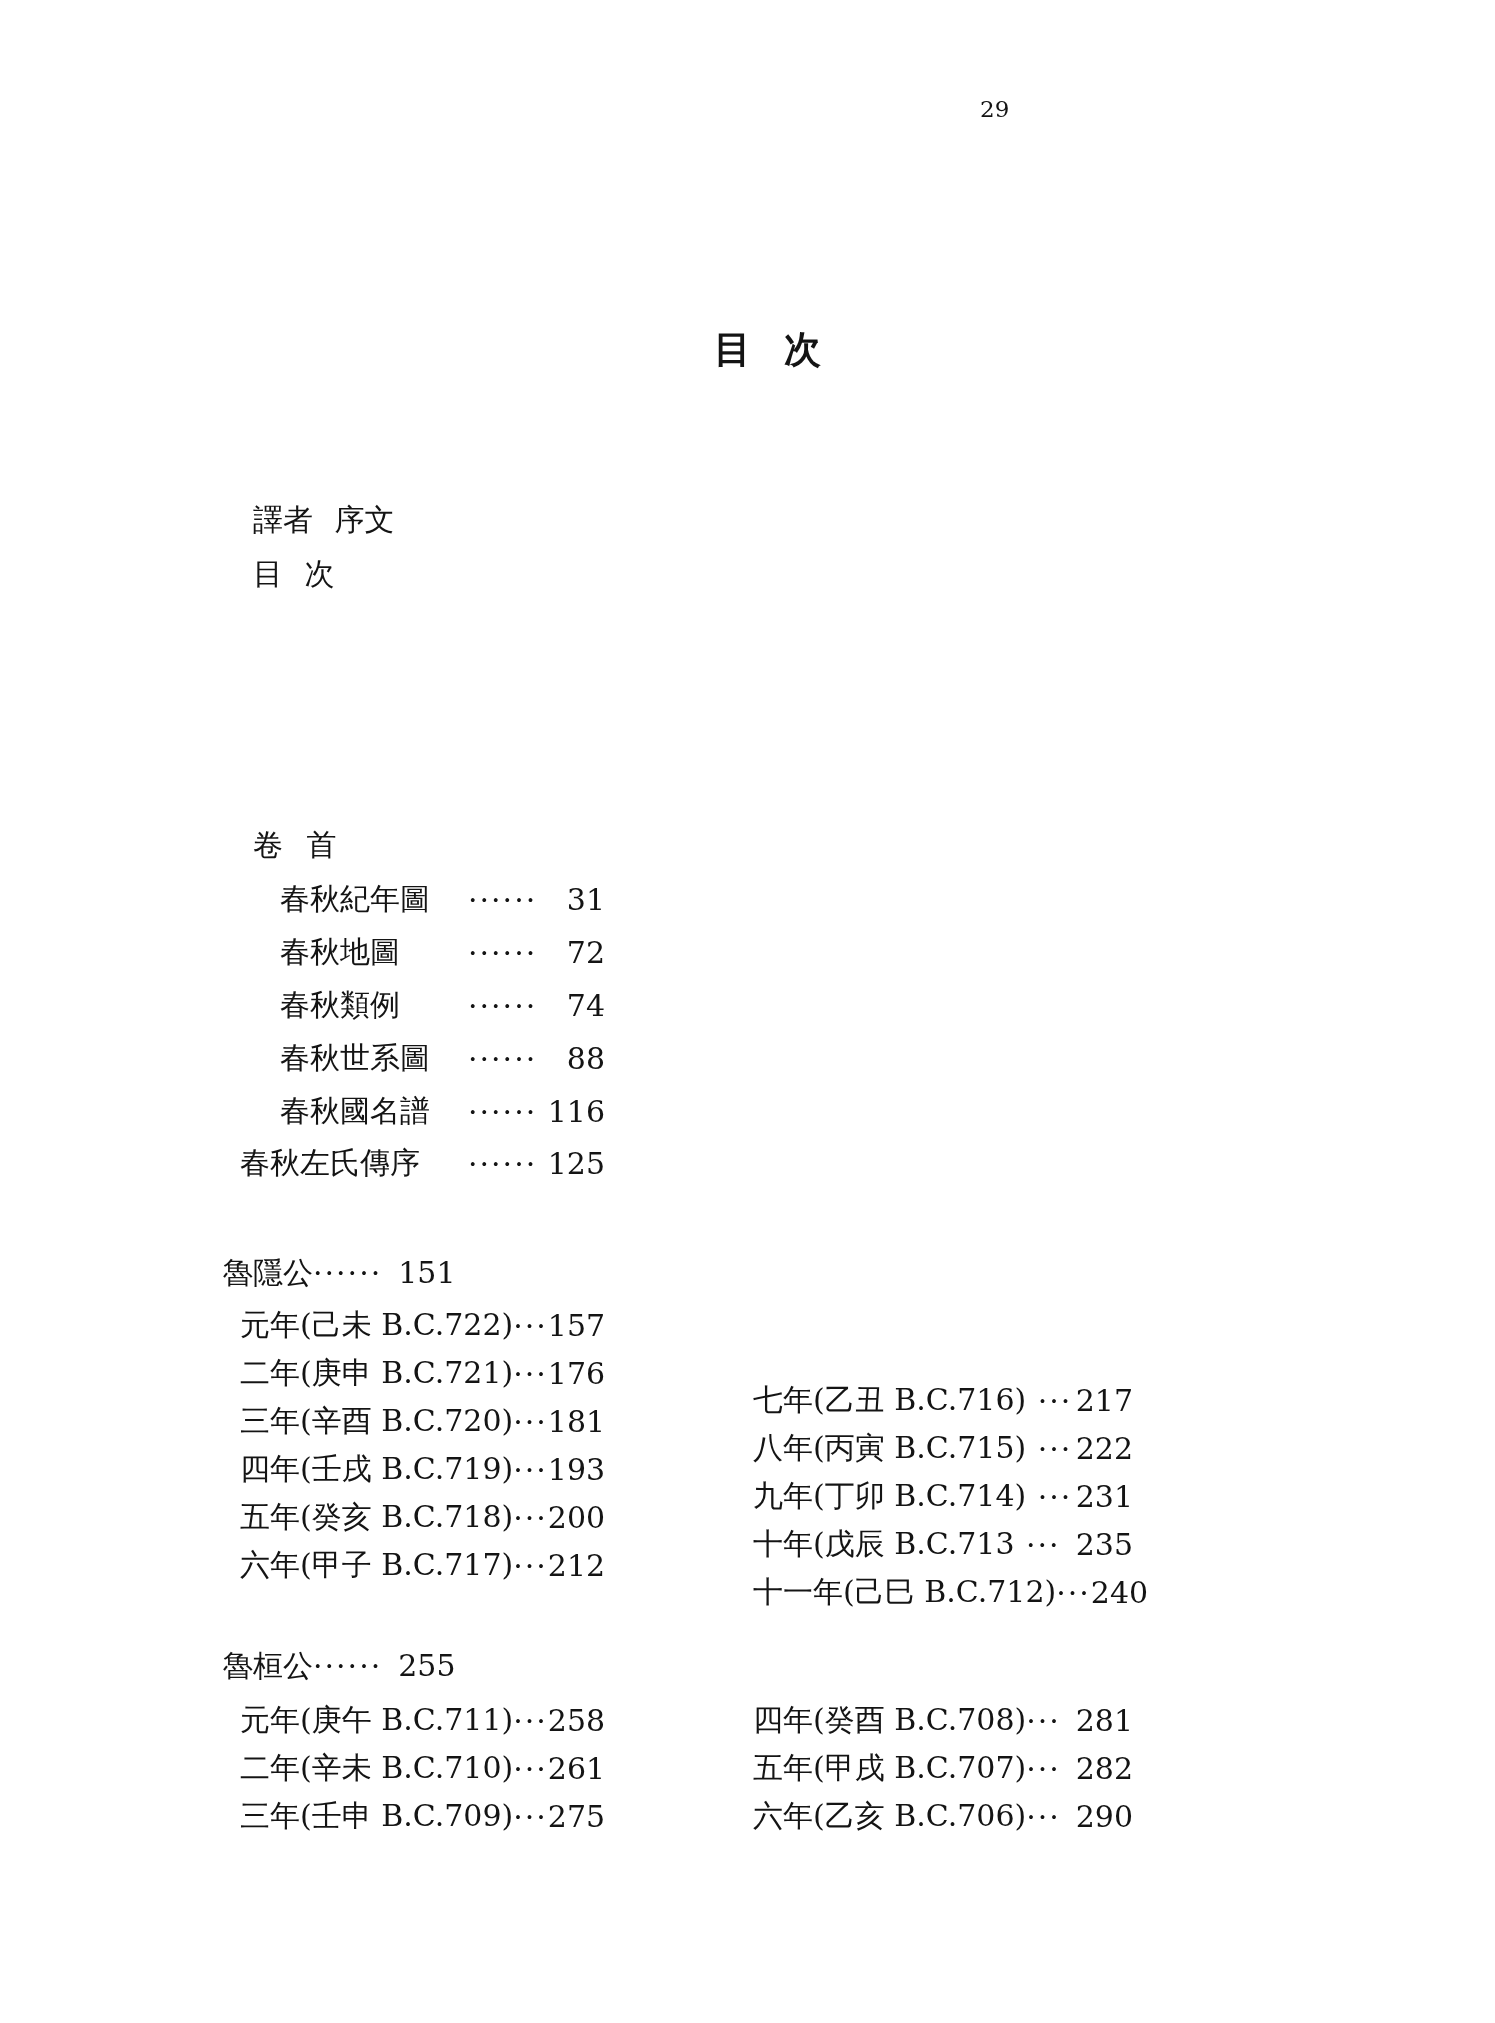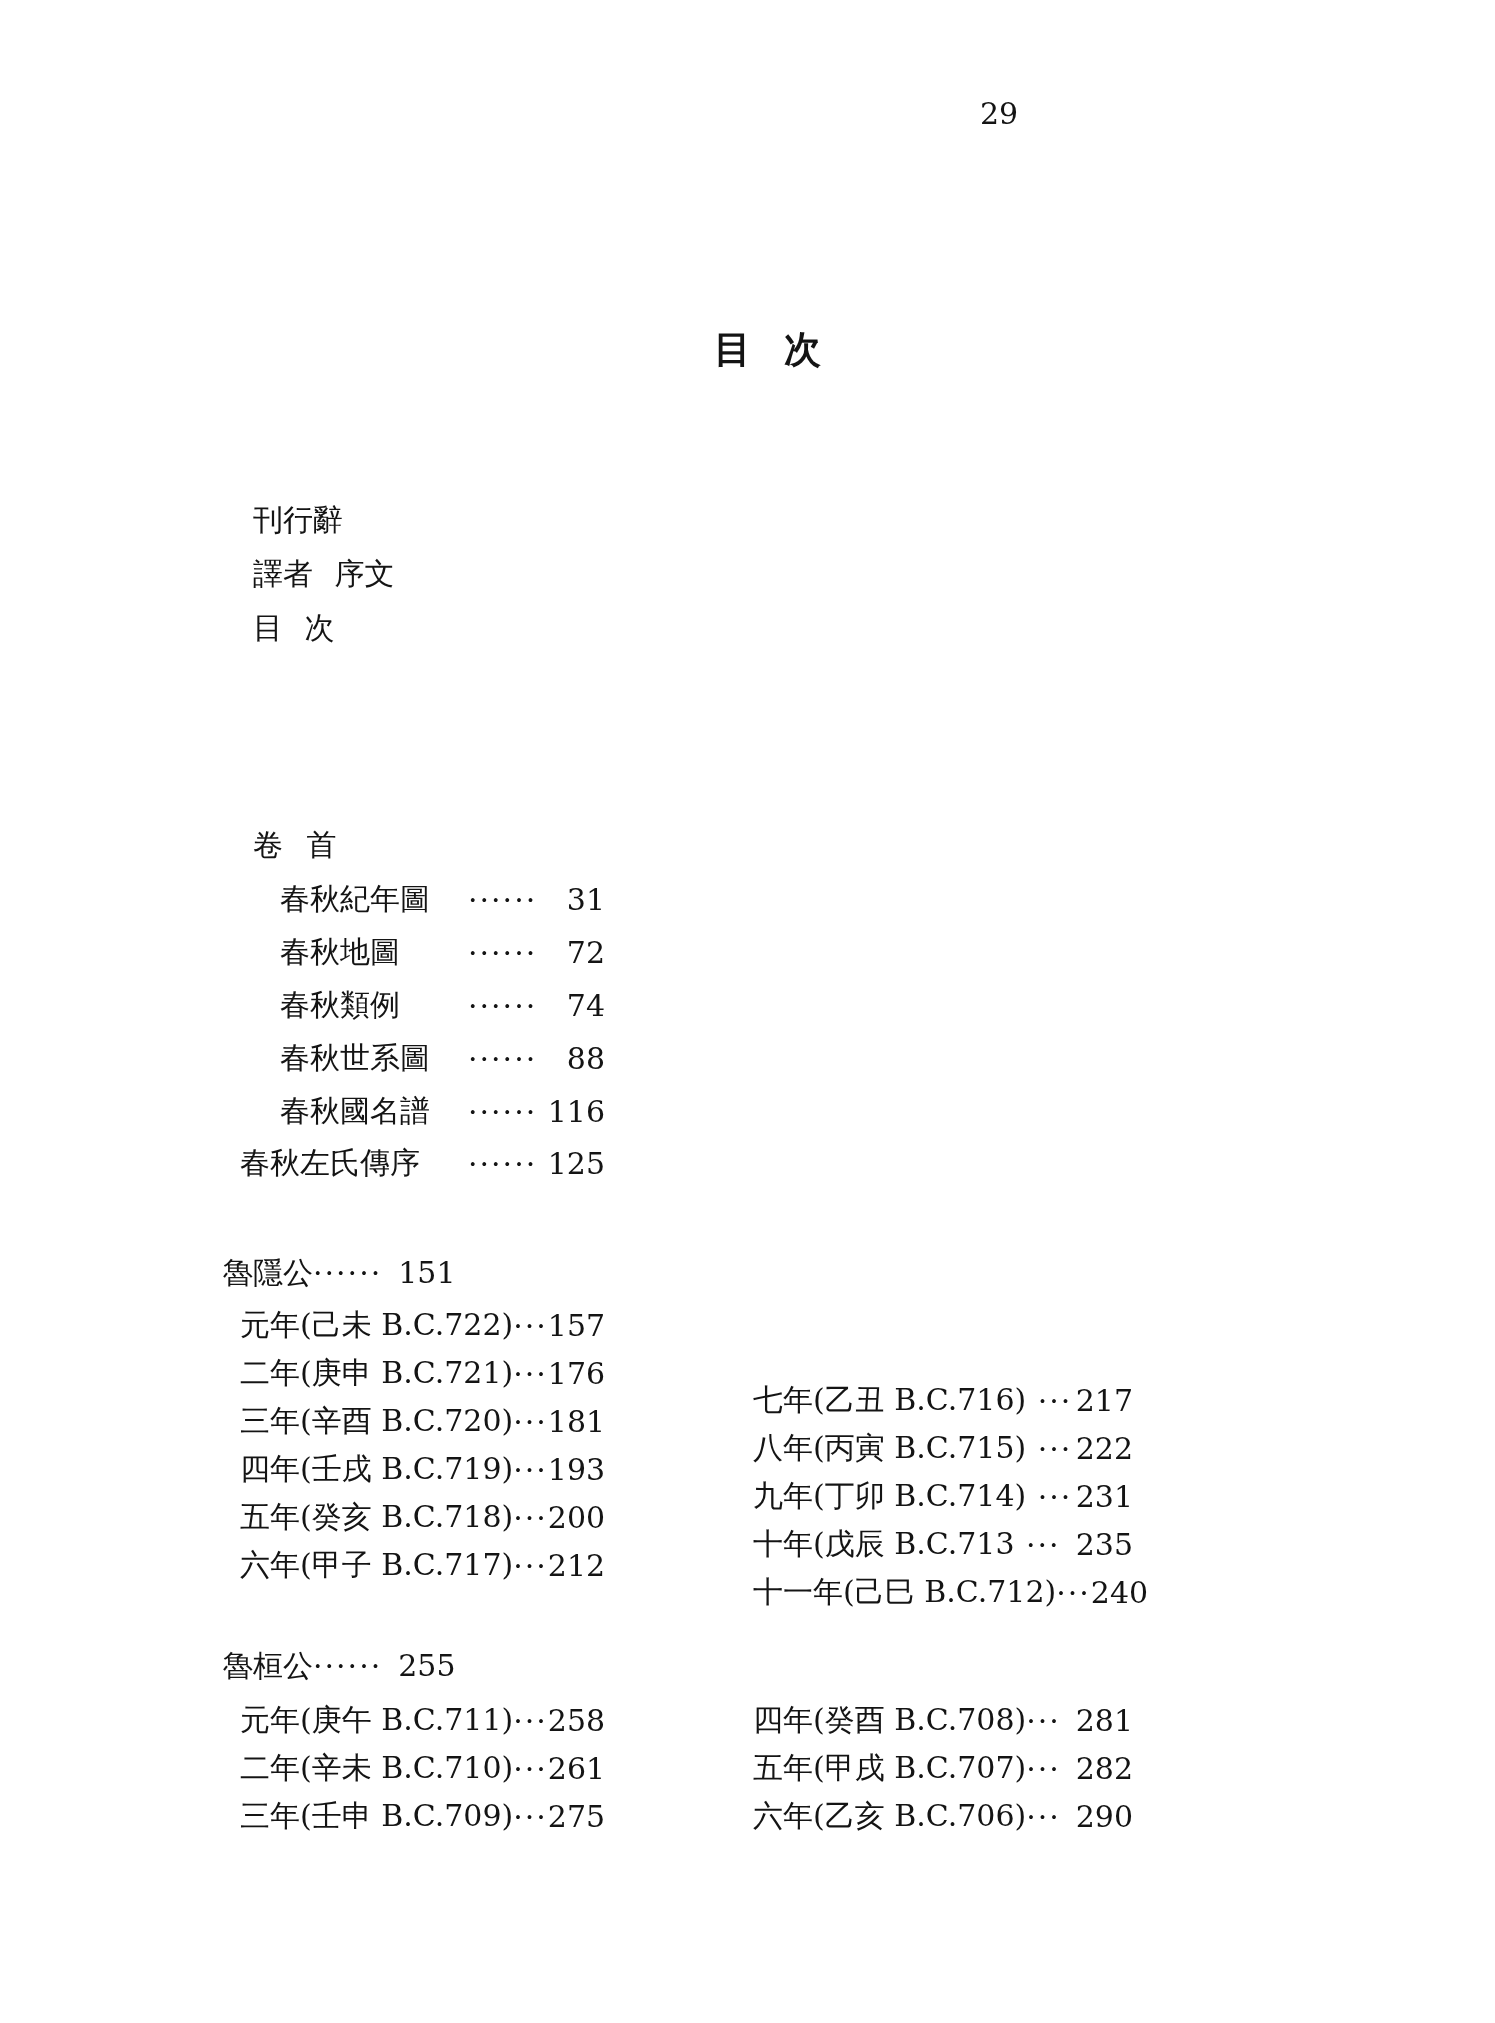--- a/index.html
+++ b/index.html
@@ -1,21 +1,21 @@
 <!DOCTYPE html>
 <html><head>
 <meta charset="utf-8">
 <style>
   html, body { margin:0; padding:0; background:#ffffff; }
   .page {
     position:relative; width:1495px; height:2023px; background:#ffffff;
     color:#141414; font-family:"DejaVu Serif","Liberation Serif",serif;
     font-size:30px; overflow:hidden;
   }
-  .page-number { position:absolute; top:96px; left:980px; font-size:30px; }
+  .page-number { position:absolute; top:96px; left:980px; font-size:23px; }
   .toc-title {
     position:absolute; top:325px; left:714px; margin:0;
     font-size:37px; font-weight:bold; word-spacing:20px; white-space:pre;
   }
   .front-matter { position:absolute; top:493px; left:253px; margin:0; padding:0; list-style:none; }
   .front-matter li { height:54px; line-height:54px; word-spacing:12px; white-space:pre; }
 
   .kwonsu-heading { position:absolute; top:818px; left:253px; height:54px; line-height:54px; word-spacing:14px; white-space:pre;text-align:center; }
   .kwonsu-list   { position:absolute; top:873px;  left:280px; width:325px; }
   .kwonsu-suffix { position:absolute; top:1137px; left:240px; width:365px; }
@@ -39,21 +39,20 @@
   .section-1 .col-left    { top:1696px; left:240px; width:365px; }
   .section-1 .col-right   { top:1696px; left:753px; width:380px; }
 </style>
 </head>
 <body>
 
 <div class="page">
   <div class="page-number">29</div>
   <div class="toc-title">目 次</div>
   <ul class="front-matter" id="front-matter">
-      <li class="fm-item">刊行辭</li>
       <li class="fm-item">譯者 序文</li>
       <li class="fm-item">目 次</li>
     </ul>
   <div class="kwonsu-heading">卷 首</div>
   <div class="kwonsu-list" id="kwonsu-list">
       <div class="row">
         <span class="label">春秋紀年圖</span>
         <span class="dots">······</span>
         <span class="pg">31</span>
       </div>

